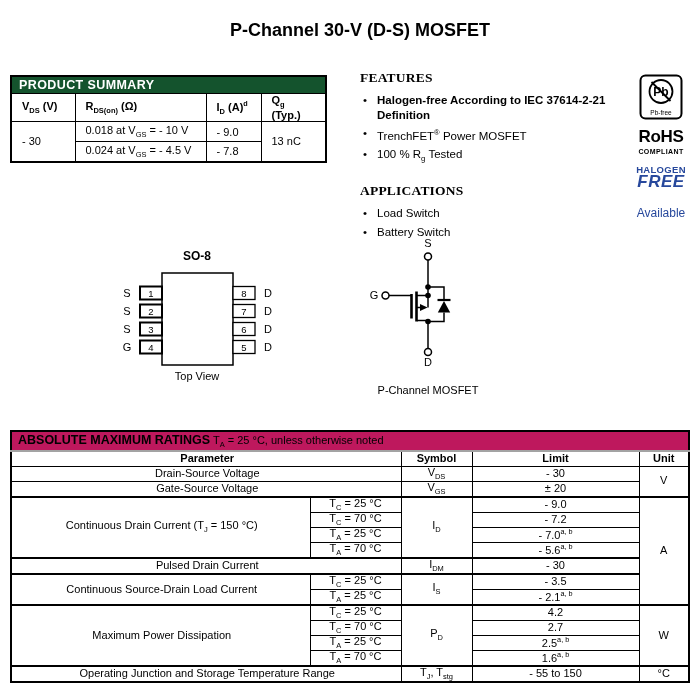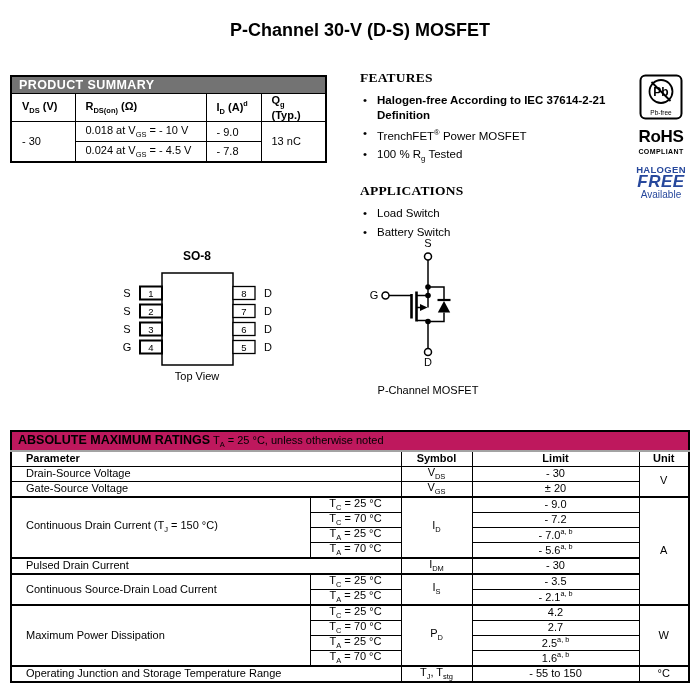--- a/index.html
+++ b/index.html
@@ -13,41 +13,41 @@
 
   .page { position:relative; width:696px; height:693px; background:#fff; }
 
   .title { position:absolute; top:8px; left:0; width:100%; text-align:center;
            font-size:18px; font-weight:bold; margin:12px; }
 
   
   .ps { position:absolute; left:10px; top:75px; width:315px;
         border-collapse:collapse; table-layout:fixed; border:2px solid #000; }
   .ps td { border:1px solid #000; text-align:left; font-size:11px; padding:0 10px; }
-  .ps tr.pst td { background:#737373; color:#fff; font-weight:bold; text-align:left;
+  .ps tr.pst td { background:#14532d; color:#fff; font-weight:bold; text-align:left;
                   font-size:12.5px; height:17px; padding:1px 7px; letter-spacing:0.4px; }
   .ps tr.psh td { font-weight:bold; height:22px; }
   .ps tr.psd td { height:20px; }
 
   
   .features { position:absolute; left:360px; top:70px; width:268px; }
   .features h2 { font-size:13.5px; font-weight:bold; margin:0 0 7px; letter-spacing:0.2px;font-family:Liberation Serif, serif; }
   .apps-h { margin-top:16px !important; }
   .li { display:flex; font-size:11.5px; line-height:14.5px; margin:0 0 4px; }
   .li .bullet { width:17px; padding-left:3px; flex:none; }
   .li.bold .txt { font-weight:bold; }
 
   
   .badges { position:absolute; left:633px; top:74px; width:56px; text-align:center; }
   .rohs { font-size:17px; font-weight:bold; margin-top:2px; letter-spacing:-0.3px; }
   .compliant { font-size:7px; font-weight:bold; letter-spacing:0.4px; margin-top:1px; }
   .halogen { color:var(--badge-blue,#27489c); font-size:9.5px; font-weight:bold; margin-top:9px; letter-spacing:0.3px; }
   .free { color:var(--badge-blue,#27489c); font-size:17px; font-weight:bold; font-style:italic;
           line-height:13px; letter-spacing:0.5px; }
-  .available { color:var(--badge-blue,#27489c); font-size:10px; margin-top:1px; }
+  .available { color:var(--badge-blue,#27489c); font-size:12px; margin-top:18px; }
 
   
   svg text { font-family:"Liberation Sans", sans-serif; fill:#000; }
   .so8 { position:absolute; left:100px; top:245px; }
   .sym { position:absolute; left:368px; top:236px; }
   .pkg-name { font-size:12px; font-weight:bold; text-anchor:middle; }
   .pkg-cap  { font-size:11px; text-anchor:middle; }
   .pin-num  { font-size:9.5px; text-anchor:middle; }
   .pin-lab  { font-size:11px; text-anchor:middle; }
   .term-lab { font-size:11px; text-anchor:middle; }
@@ -58,21 +58,21 @@
   
   .amr { position:absolute; left:10px; top:430px; width:678px;
          border-collapse:collapse; table-layout:fixed; border:2px solid #000; }
   .amr td { border:1px solid #000; font-size:11px; padding:0 4px;
             vertical-align:middle; overflow:hidden; line-height:1.05; }
   .amr tr.t td { background:#be185d; height:16px; padding:1.5px 6px; border-bottom:2px solid #a3a3a3; }
   .amr .t-main { font-weight:bold; font-size:12.5px; }
   .amr .t-note { font-size:11px; }
   .amr tr.h td { font-weight:bold; height:15px; }
   .amr tr.d td { height:14.6px; }
-  .amr td.p { text-align:left; padding-left:14px; }
+  .amr td.p { text-align:center; padding-left:6px; }
   .amr td.c, .amr td.s, .amr td.l, .amr td.u { text-align:center; }
   .amr tr.grp td { border-top:2px solid #000; }
 </style>
 </head>
 <body>
 
 <div class="page">
 
   <h1 class="title">P-Channel 30-V (D-S) MOSFET</h1>
 

